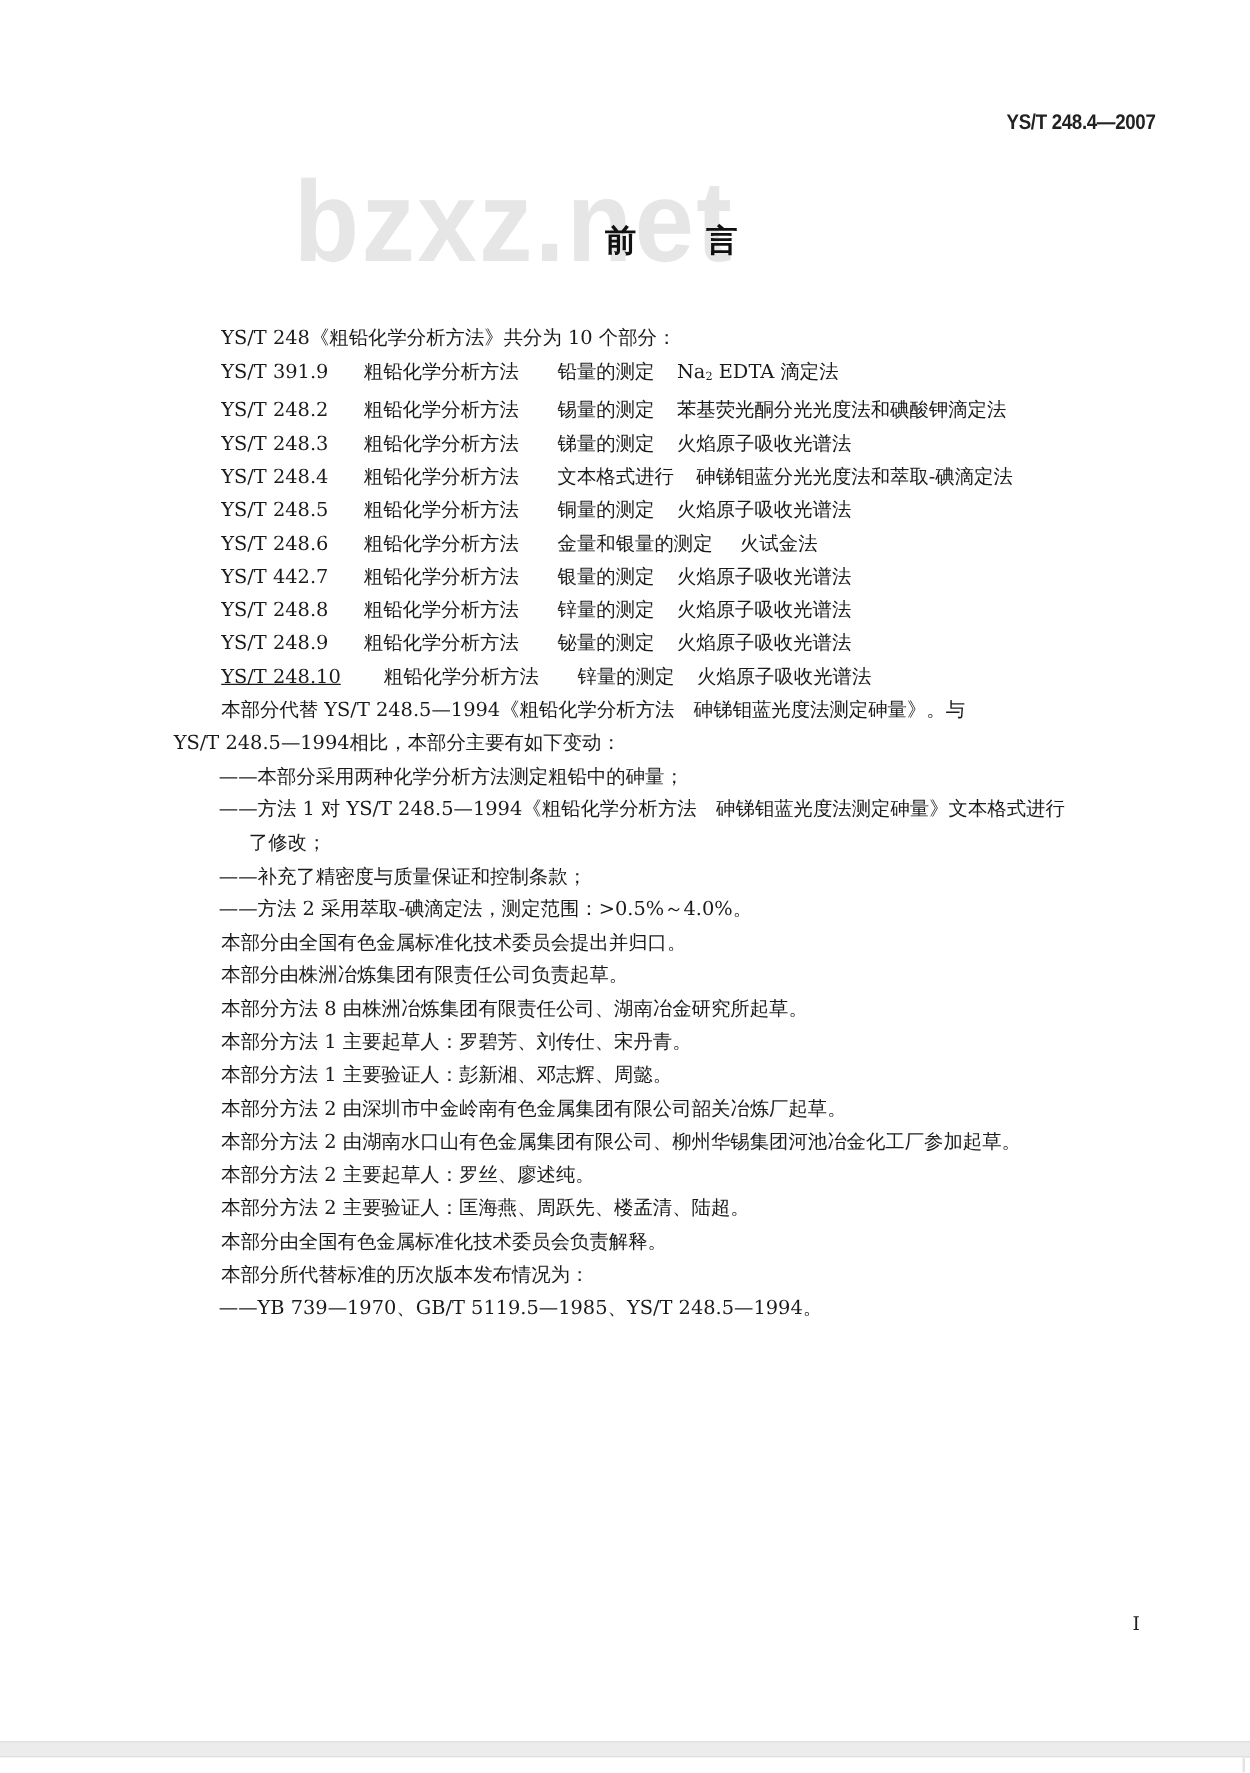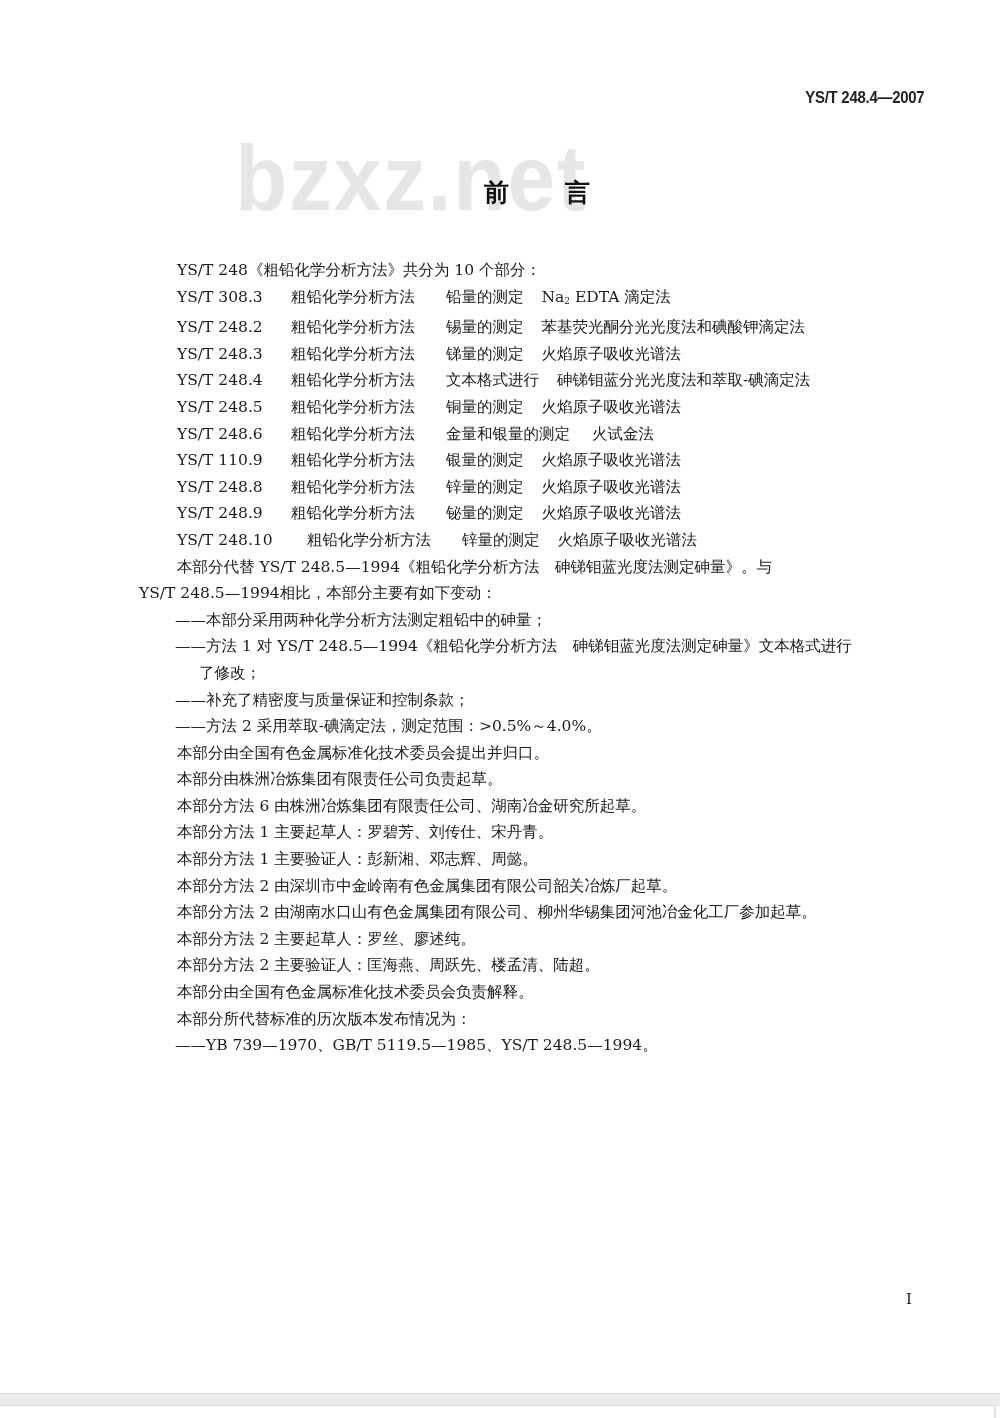--- a/index.html
+++ b/index.html
@@ -49,21 +49,21 @@
     position: absolute; left: 145px; top: 257px; width: 760px;
     font-size: 15.5px; line-height: 26.6px; z-index: 2;
   }
   .line { white-space: nowrap; display: block; }
   .line.flush { margin-left: -38px; }
   .line.dash { margin-left: -2px; }
   .line.indent2 { margin-left: 22px; }
 
   .parts-row { display: flex; white-space: nowrap; }
   .parts-row .code { width: 114px; }
-  .parts-row .code.wide { width: 130px; }
+  .parts-row .code.wide { width: 130px; text-decoration: underline; }
   .parts-row .series { width: 155px; }
   .parts-row .item { padding-right: 18px; }
   .parts-row .item.item-wide { padding-right: 22px; }
 
   .page-num {
     position: absolute; left: 874px; top: 1290px;
     font-family: "DejaVu Serif", serif; font-size: 15px; color: #222;
   }
   sub { font-size: 9px; vertical-align: -2px; }
 </style>
@@ -73,21 +73,21 @@
 <div class="page">
   <div class="std-number">YS/T 248.4—2007</div>
   <div class="watermark">bzxz.net</div>
   <div class="page-title">前言</div>
 
   <div class="body-text">
     <span class="line">YS/T 248《粗铅化学分析方法》共分为 10 个部分：</span>
 
     <div>
       <div class="parts-row">
-        <span class="code">YS/T 308.3</span>
+        <span class="code">YS/T 391.9</span>
         <span class="series">粗铅化学分析方法</span>
         <span class="item">铅量的测定</span>
         <span><span>Na</span><sub>2</sub><span> EDTA 滴定法</span></span>
       </div>
       <div class="parts-row">
         <span class="code">YS/T 248.2</span>
         <span class="series">粗铅化学分析方法</span>
         <span class="item">锡量的测定</span>
         <span>苯基荧光酮分光光度法和碘酸钾滴定法</span>
       </div>
@@ -109,21 +109,21 @@
         <span class="item">铜量的测定</span>
         <span>火焰原子吸收光谱法</span>
       </div>
       <div class="parts-row">
         <span class="code">YS/T 248.6</span>
         <span class="series">粗铅化学分析方法</span>
         <span class="item item-wide">金量和银量的测定</span>
         <span>火试金法</span>
       </div>
       <div class="parts-row">
-        <span class="code">YS/T 110.9</span>
+        <span class="code">YS/T 442.7</span>
         <span class="series">粗铅化学分析方法</span>
         <span class="item">银量的测定</span>
         <span>火焰原子吸收光谱法</span>
       </div>
       <div class="parts-row">
         <span class="code">YS/T 248.8</span>
         <span class="series">粗铅化学分析方法</span>
         <span class="item">锌量的测定</span>
         <span>火焰原子吸收光谱法</span>
       </div>
@@ -149,21 +149,21 @@
       <span class="line dash">——本部分采用两种化学分析方法测定粗铅中的砷量；</span>
       <span class="line dash">——方法 1 对 YS/T 248.5—1994《粗铅化学分析方法　砷锑钼蓝光度法测定砷量》文本格式进行</span>
       <span class="line indent2">了修改；</span>
       <span class="line dash">——补充了精密度与质量保证和控制条款；</span>
       <span class="line dash">——方法 2 采用萃取-碘滴定法，测定范围：&gt;0.5%～4.0%。</span>
     </div>
 
     <div>
       <span class="line">本部分由全国有色金属标准化技术委员会提出并归口。</span>
       <span class="line">本部分由株洲冶炼集团有限责任公司负责起草。</span>
-      <span class="line">本部分方法 6 由株洲冶炼集团有限责任公司、湖南冶金研究所起草。</span>
+      <span class="line">本部分方法 8 由株洲冶炼集团有限责任公司、湖南冶金研究所起草。</span>
       <span class="line">本部分方法 1 主要起草人：罗碧芳、刘传仕、宋丹青。</span>
       <span class="line">本部分方法 1 主要验证人：彭新湘、邓志辉、周懿。</span>
       <span class="line">本部分方法 2 由深圳市中金岭南有色金属集团有限公司韶关冶炼厂起草。</span>
       <span class="line">本部分方法 2 由湖南水口山有色金属集团有限公司、柳州华锡集团河池冶金化工厂参加起草。</span>
       <span class="line">本部分方法 2 主要起草人：罗丝、廖述纯。</span>
       <span class="line">本部分方法 2 主要验证人：匡海燕、周跃先、楼孟清、陆超。</span>
       <span class="line">本部分由全国有色金属标准化技术委员会负责解释。</span>
       <span class="line">本部分所代替标准的历次版本发布情况为：</span>
     </div>
 

